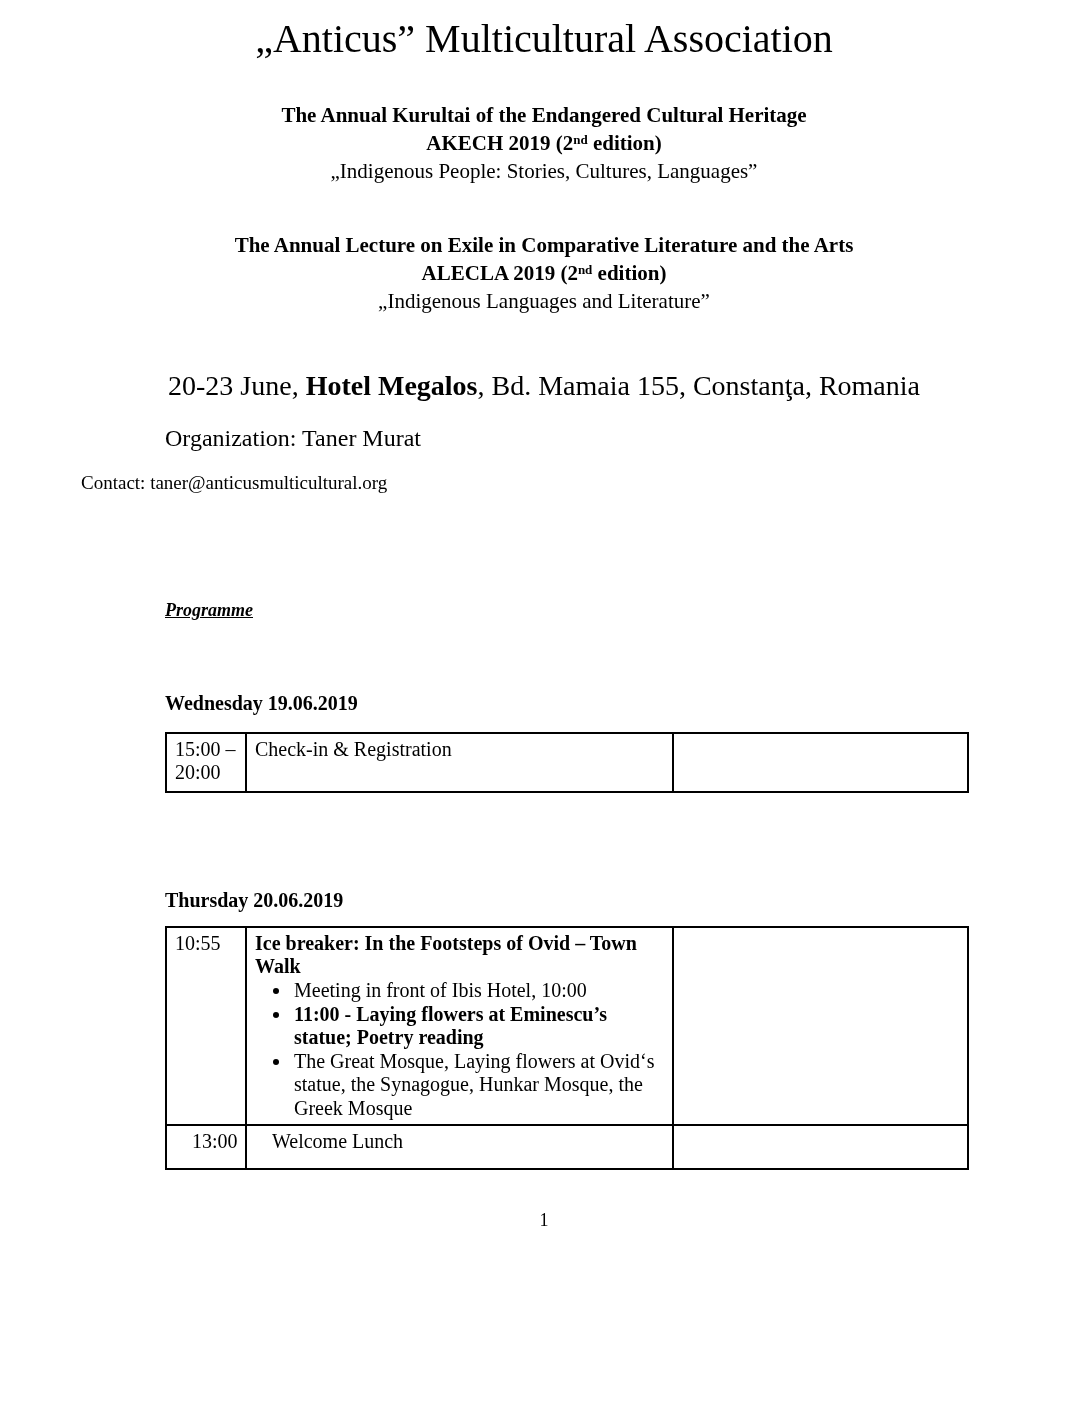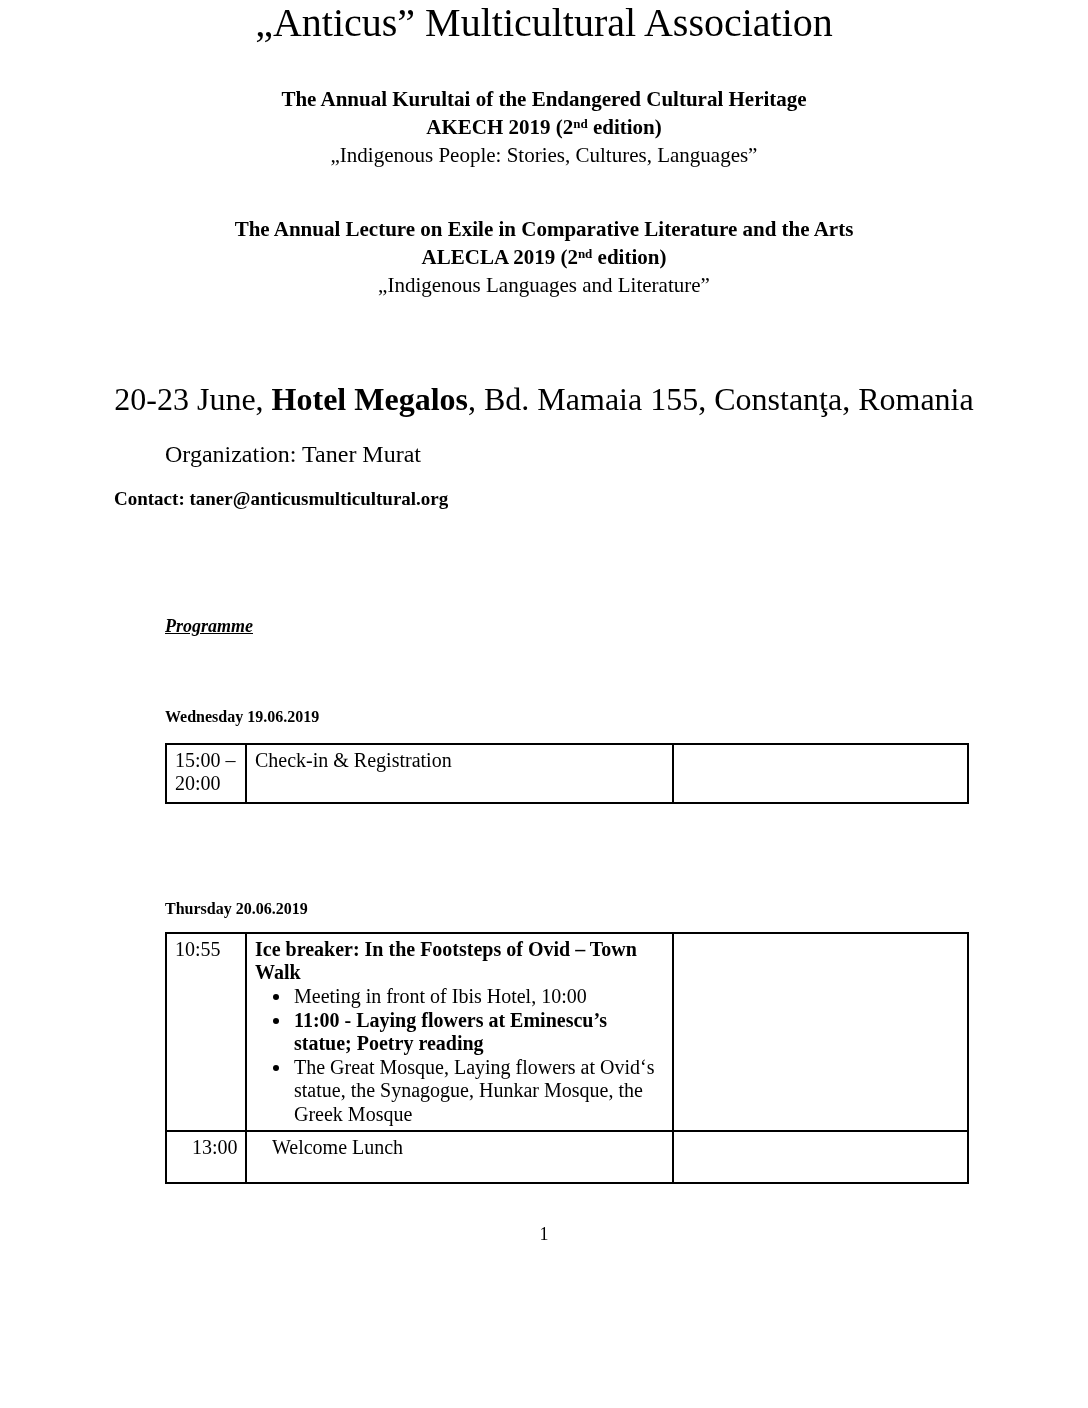--- a/index.html
+++ b/index.html
@@ -7,21 +7,21 @@
   .page {
     width: 1088px;
     height: 1408px;
     position: relative;
     background: #ffffff;
     color: #000000;
     font-family: "Liberation Serif", "DejaVu Serif", serif;
     overflow: hidden;
   }
   .doc-title {
-    margin: 0;
+    margin: 16px;
     text-align: center;
     font-size: 40px;
     font-weight: 400;
     line-height: 1.15;
   }
   .event {
     text-align: center;
     font-size: 21px;
     line-height: 1.33;
   }
@@ -29,48 +29,47 @@
   .event .bold-line { font-weight: bold; }
   .event-1 { margin-top: 40px; }
   .event-2 { margin-top: 46px; }
   .sup {
     font-size: 13px;
     position: relative;
     top: -0.45em;
     font-weight: bold;
   }
   .venue-line {
-    margin-top: 79px;
+    margin-top: 52px;
     text-align: center;
-    font-size: 32px;
+    font-size: 28px;
     line-height: 1.25;
   }
   .venue-line .bold { font-weight: bold; }
   .org-line {
     margin: 20px 0 0 165px;
     font-size: 24px;
     line-height: 1.25;
   }
   .contact-line {
-    margin: 18px 0 0 114px;
+    margin: 18px 0 0 81px;
     font-size: 19px;
     line-height: 1.25;
-    font-weight: bold;
   }
   .programme-heading {
     margin: 105px 0 8px 165px;
     font-size: 18px;
     font-weight: bold;
     text-decoration: underline;
     line-height: 1.25;
     font-style: italic;
   }
   .day-heading {
     margin: 69px 0 0 165px;
-    font-size: 16px;
+    font-size: 20px;
     font-weight: bold;
     line-height: 1.25;
   }
   .day-heading.second { margin-top: 95px; }
   table.schedule {
     border-collapse: collapse;
     table-layout: fixed;
     margin: 16px 0 0 165px;
     width: 802px;
   }
@@ -79,21 +78,21 @@
     border: 2px solid #000000;
     vertical-align: top;
     font-size: 20px;
     line-height: 1.18;
     padding: 4px 8px 3px 8px;
   }
   td.col-time  { width: 80px;  white-space: pre-line; }
   td.col-event { width: 427px; }
   td.col-note  { width: 295px; }
   tr.tall-row td { height: 59px; }
-  tr.lunch-row td { height: 52px; padding-left: 25px; }
+  tr.lunch-row td { height: 44px; padding-left: 25px; }
   td .event-title-bold { font-weight: bold; }
   ul.bullets {
     margin: 0;
     padding-left: 37px;
     list-style-type: disc;
   }
   ul.bullets li { padding-left: 2px; }
   ul.bullets li.bold { font-weight: bold; }
   .page-number {
     margin-top: 40px;

